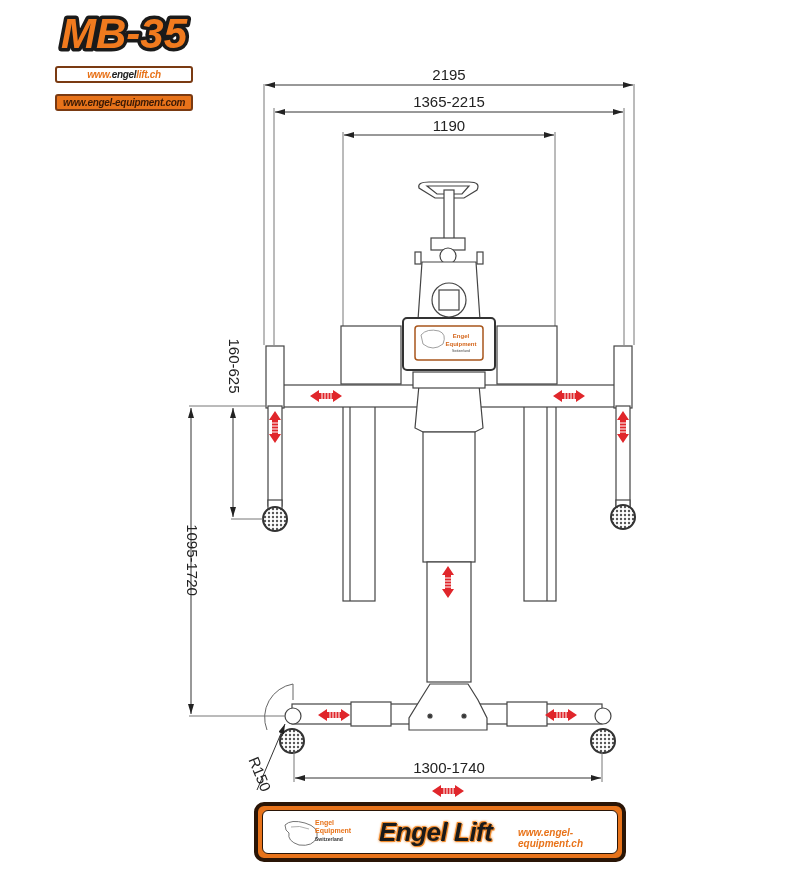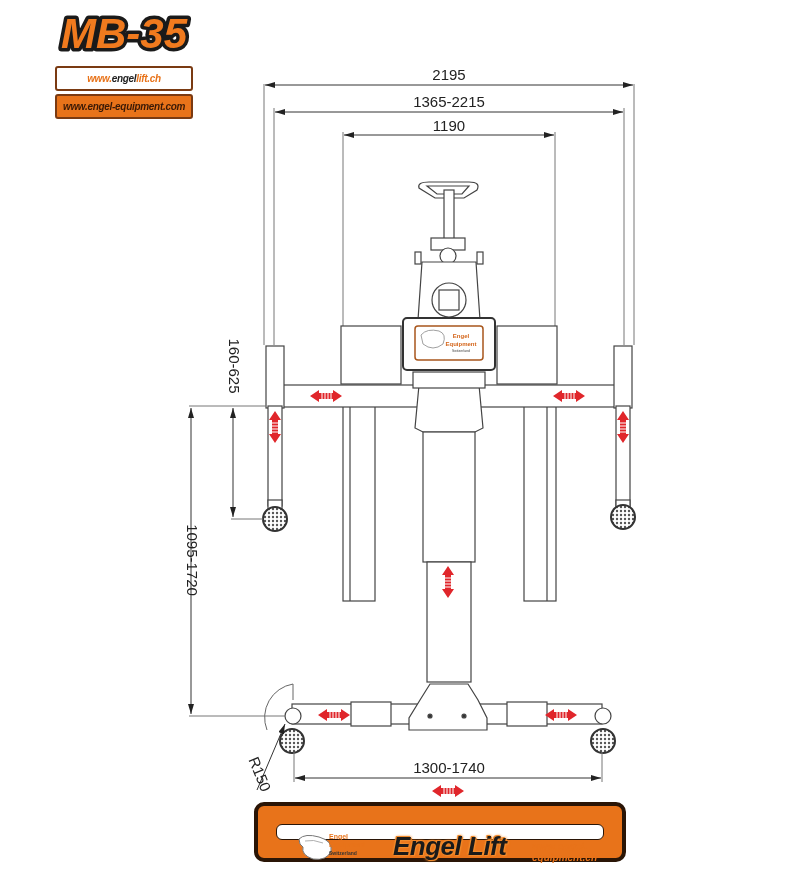--- a/index.html
+++ b/index.html
@@ -1,33 +1,33 @@
 <!DOCTYPE html>
 <html><head>
   <meta charset="utf-8">
   <style>
     html, body { margin: 0; padding: 0; background: #ffffff; }
     body { width: 799px; height: 874px; position: relative; overflow: hidden; font-family: "Liberation Sans", sans-serif; }
     #stage { position: absolute; left: 17px; top: 0; width: 799px; height: 874px; }
     .dimtext { font-family: "Liberation Sans", sans-serif; font-size: 15px; fill: #222; }
     .logo-title { position: absolute; left: 34px; top: 8px; width: 146px; height: 52px; }
     .url-box {
-      position: absolute; left: 38px; width: 138px; height: 25px;
+      position: absolute; left: 38px; width: 138px; height: 17px;
       border: 2px solid #7a3a12; border-radius: 3px; background: #fff;
       box-sizing: border-box; display: flex; align-items: center; justify-content: center;
       font-family: "Liberation Sans", sans-serif; font-weight: bold; font-style: italic;
       font-size: 10px; color: #e8731a; letter-spacing: -0.3px;
     }
     .url-box.one { top: 66px; }
     .url-box.two { top: 94px; background: #e8731a; color: #3b1a06; }
     .url-box .dark { color: #222; }
     .banner {
       position: absolute; left: 237px; top: 802px; width: 372px; height: 60px;
       box-sizing: border-box; border: 4px solid #2a1506; border-radius: 10px;
-      background: #e8731a; padding: 18px;
+      background: #e8731a; padding: 4px;
     }
     .banner-inner {
       width: 100%; height: 100%; box-sizing: border-box; background: #fff;
       border-radius: 6px; border: 1px solid #2a1506; position: relative;
     }
     .banner-brand {
       position: absolute; left: 116px; top: 6px; font-family: "Liberation Sans", sans-serif;
       font-weight: bold; font-style: italic; font-size: 26px; color: #1a1a1a;
       text-shadow: 0 0 3px #f08a2c, 0 0 3px #f08a2c, 1px 1px 0 #f08a2c, -1px -1px 0 #f08a2c;
       letter-spacing: -0.5px;

